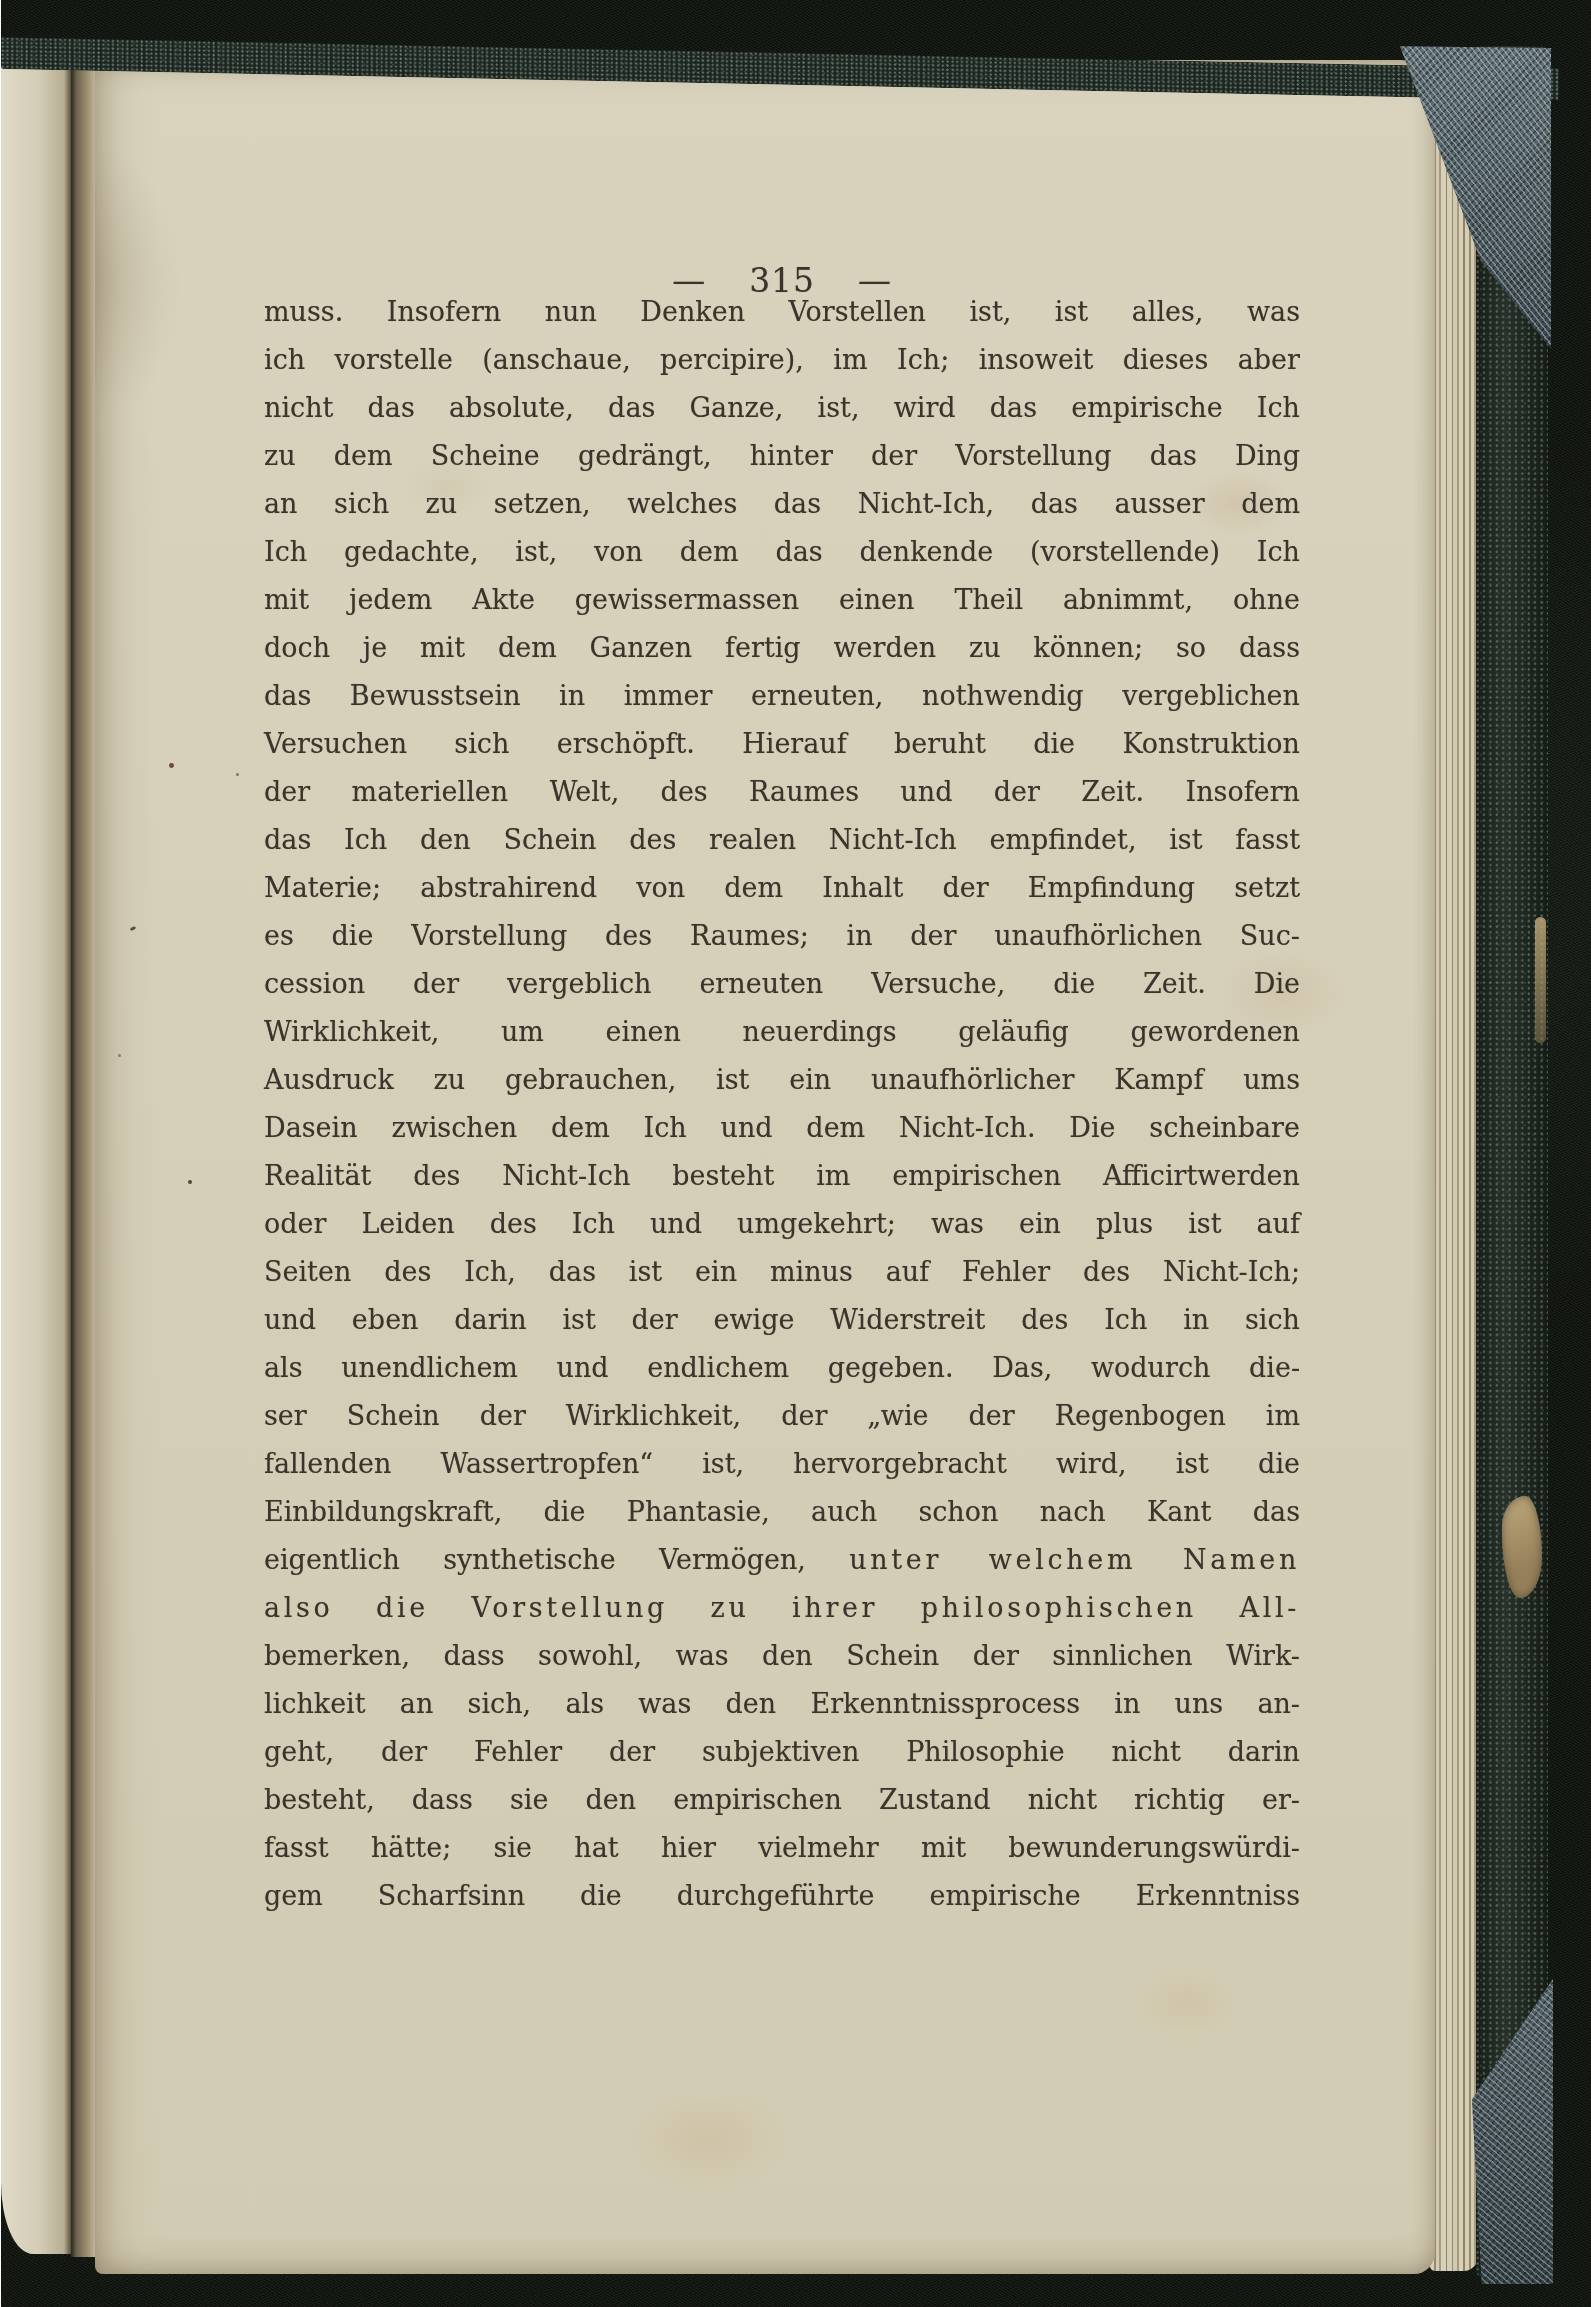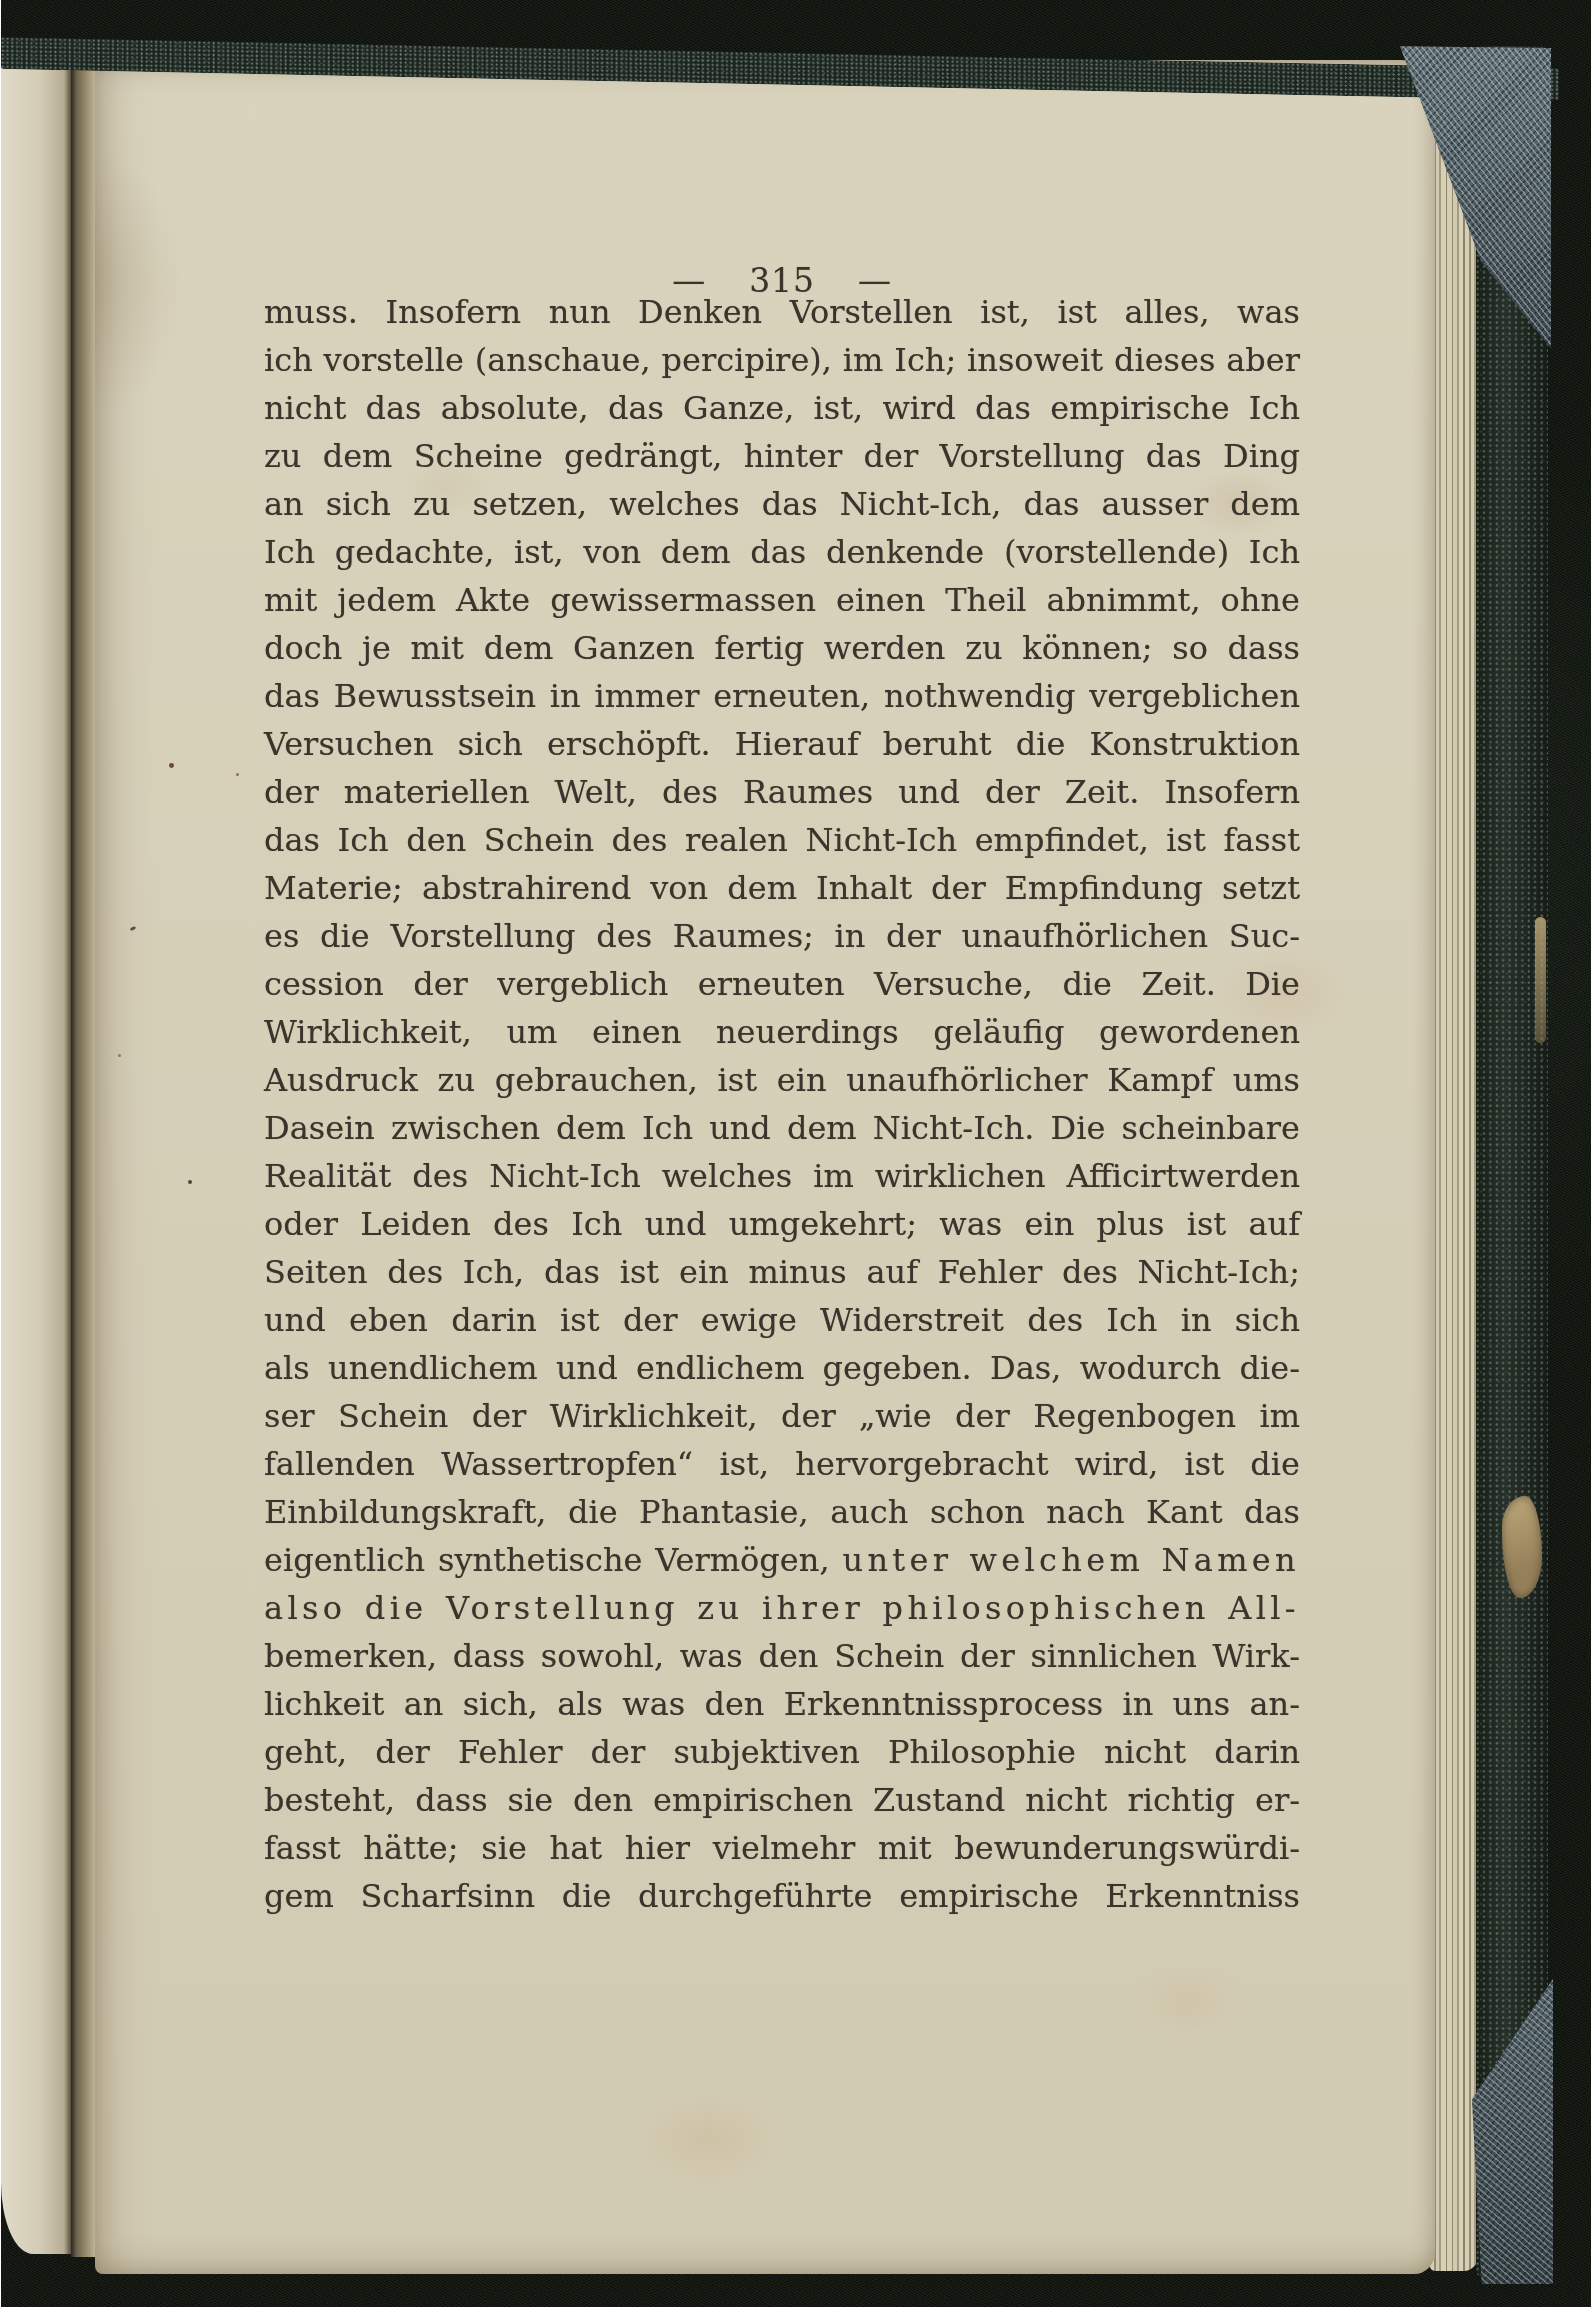--- a/index.html
+++ b/index.html
@@ -170,21 +170,21 @@
   .page-text {
     position: absolute;
     left: 169px; top: 228px;
     width: 1036px;
     color: #3a342c;
     text-shadow: 0 0 0.8px rgba(58,52,44,0.40);
   }
   .line {
     height: 48px;
     line-height: 48px;
-    font-size: 32px;
+    font-size: 27px;
     text-align: justify;
     text-align-last: justify;
     white-space: normal;
     overflow: visible;
   }
   .line .sp { letter-spacing: 0.135em; margin-top: 16px; }
 
   
   .speck { position: absolute; border-radius: 50%; z-index: 6; }
   .s1 { left: 168px; top: 763px;  width: 4.8px; height: 4.8px; background: #6a4a3c; }
@@ -215,21 +215,21 @@
         <div class="line"><span>das Bewusstsein in immer erneuten, nothwendig vergeblichen</span></div>
         <div class="line"><span>Versuchen sich erschöpft. Hierauf beruht die Konstruktion</span></div>
         <div class="line"><span>der materiellen Welt, des Raumes und der Zeit. Insofern</span></div>
         <div class="line"><span>das Ich den Schein des realen Nicht-Ich empfindet, ist fasst</span></div>
         <div class="line"><span>Materie; abstrahirend von dem Inhalt der Empfindung setzt</span></div>
         <div class="line"><span>es die Vorstellung des Raumes; in der unaufhörlichen Suc-</span></div>
         <div class="line"><span>cession der vergeblich erneuten Versuche, die Zeit. Die</span></div>
         <div class="line"><span>Wirklichkeit, um einen neuerdings geläufig gewordenen</span></div>
         <div class="line"><span>Ausdruck zu gebrauchen, ist ein unaufhörlicher Kampf ums</span></div>
         <div class="line"><span>Dasein zwischen dem Ich und dem Nicht-Ich. Die scheinbare</span></div>
-        <div class="line"><span>Realität des Nicht-Ich welches im wirklichen Afficirtwerden</span></div>
+        <div class="line"><span>Realität des Nicht-Ich besteht im empirischen Afficirtwerden</span></div>
         <div class="line"><span>oder Leiden des Ich und umgekehrt; was ein plus ist auf</span></div>
         <div class="line"><span>Seiten des Ich, das ist ein minus auf Fehler des Nicht-Ich;</span></div>
         <div class="line"><span>und eben darin ist der ewige Widerstreit des Ich in sich</span></div>
         <div class="line"><span>als unendlichem und endlichem gegeben. Das, wodurch die-</span></div>
         <div class="line"><span>ser Schein der Wirklichkeit, der „wie der Regenbogen im</span></div>
         <div class="line"><span>fallenden Wassertropfen“ ist, hervorgebracht wird, ist die</span></div>
         <div class="line"><span>Einbildungskraft, die Phantasie, auch schon nach Kant das</span></div>
         <div class="line"><span>eigentlich synthetische Vermögen, </span><span class="sp">unter welchem Namen</span></div>
         <div class="line"><span class="sp">also die Vorstellung zu ihrer philosophischen All-</span></div>
         <div class="line"><span>bemerken, dass sowohl, was den Schein der sinnlichen Wirk-</span></div>

